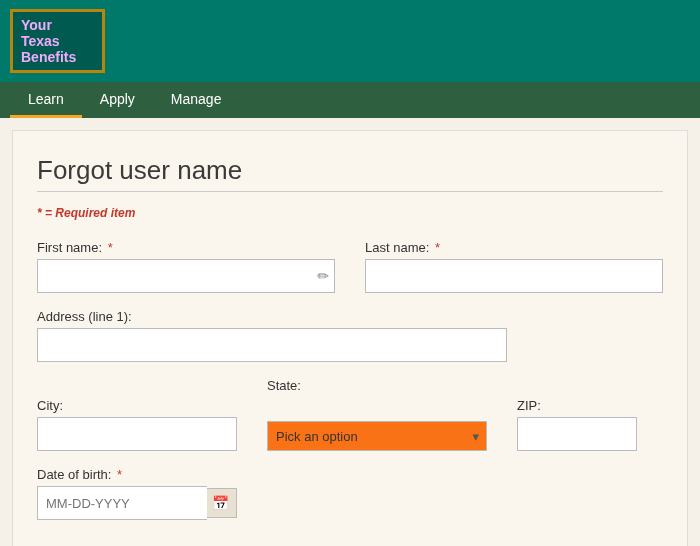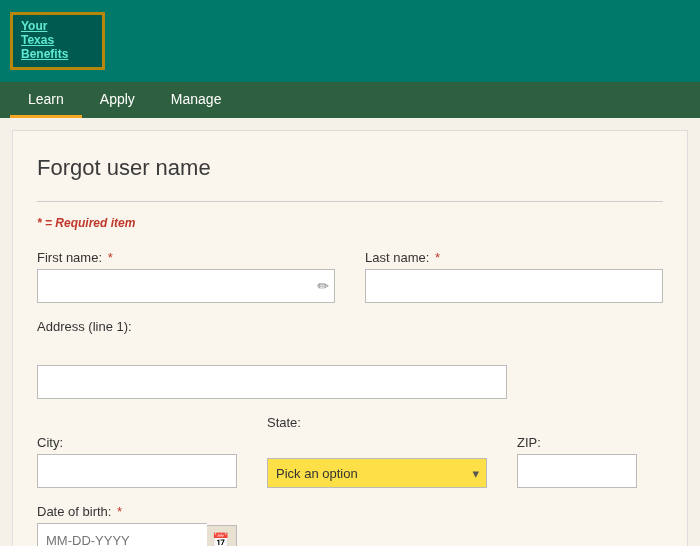--- a/index.html
+++ b/index.html
@@ -23,25 +23,24 @@
       background-color: #005a50;
       border: 3px solid #b8860b;
       margin: 8px 10px;
       padding: 5px 8px;
       display: flex;
       flex-direction: column;
       align-items: flex-start;
       min-width: 95px;
     }
     .logo-text {
-      font-size: 12px;
+      font-size: 14px;
       font-weight: bold;
-      color: #5eead4;
+      color: #f0abfc;
       line-height: 1.15;
-      text-decoration: underline;
     }
 
     
     .navbar {
       background-color: #2e5f3e;
       display: flex;
       align-items: stretch;
       height: 36px;
       padding-left: 10px;
     }
@@ -64,24 +63,24 @@
     
     .main-content {
       background: #faf6ee;
       margin: 12px;
       padding: 24px 24px 20px 24px;
       border: 1px solid #ddd;
       min-height: 420px;
     }
 
     .page-title {
-      font-size: 22px;
+      font-size: 26px;
       color: #3a3a3a;
       font-weight: normal;
-      margin-bottom: 20px;
+      margin-bottom: 5px;
     }
 
     .divider {
       border: none;
       border-top: 1px solid #ccc;
       margin-bottom: 14px;
     }
 
     .required-note {
       font-size: 12px;
@@ -101,21 +100,20 @@
     }
 
     .form-group {
       display: flex;
       flex-direction: column;
       flex: 1;
     }
 
     .form-group.full-width {
       flex: 1 1 100%;
-      gap: 27px;
     }
 
     label {
       font-size: 13px;
       color: #333;
       margin-bottom: 4px;
     }
 
     .required-star {
       color: #c0392b;
@@ -146,21 +144,21 @@
 
     .input-icon {
       position: absolute;
       right: 6px;
       color: #888;
       font-size: 14px;
       pointer-events: none;
     }
 
     select {
-      background: #fde047;
+      background: #f97316;
       border: 1px solid #bbb;
       padding: 5px 8px;
       font-size: 13px;
       color: #333;
       height: 30px;
       width: 100%;
       outline: none;
       appearance: none;
       -webkit-appearance: none;
       background-image: none;

